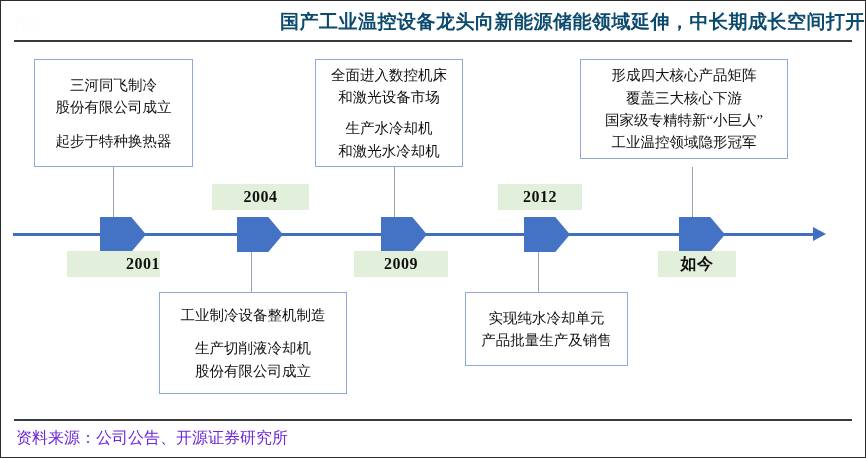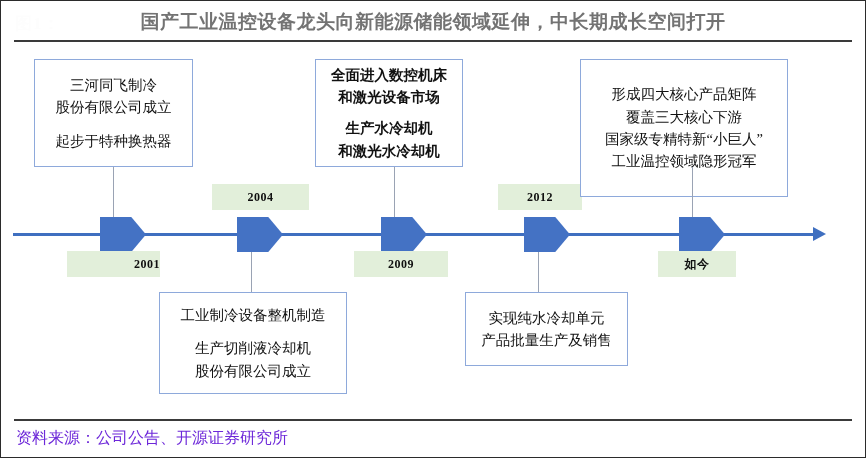--- a/index.html
+++ b/index.html
@@ -37,24 +37,24 @@
     font-weight: bold;
     color: #fdfdfd;
     letter-spacing: 1px;
     white-space: nowrap;
   }
   .fig-title {
     position: absolute;
     left: 0;
     top: 8px;
     width: 864px;
-    text-align: center;
+    text-align: right;
     font-size: 19px;
     font-weight: bold;
-    color: #737373;
+    color: #0c4a6e;
     letter-spacing: 0.5px;
     white-space: nowrap;
   }
   .rule-top {
     position: absolute;
     left: 13px;
     top: 39px;
     width: 838px;
     height: 2px;
     background: #3a3a3a;
@@ -114,21 +114,21 @@
     position: absolute;
     width: 1px;
     background: #9aa3b4;
   }
 
   
   .year-chip {
     position: absolute;
     background: #e2efda;
     color: #101010;
-    font-size: 12px;
+    font-size: 16px;
     font-weight: bold;
     text-align: center;
     line-height: 26px;
     height: 26px;
     letter-spacing: 0.5px;
     white-space: nowrap;
   }
 
   
   .note-box {
@@ -177,39 +177,39 @@
 
   <div class="year-chip" style="left:211px; top:183px; width:97px;">2004</div>
   <div class="stem" style="left:250px; top:250px; height:44px;"></div>
   <div class="note-box" style="left:158px; top:291px; width:188px; height:102px;">
     <div class="note-line">工业制冷设备整机制造</div>
     <div class="gap"></div>
     <div class="note-line">生产切削液冷却机</div>
     <div class="note-line">股份有限公司成立</div>
   </div>
 
-  <div class="note-box" style="left:314px; top:58px; width:148px; height:108px;font-weight:bold;">
+  <div class="note-box" style="left:314px; top:58px; width:148px; height:108px;">
     <div class="note-line">全面进入数控机床</div>
     <div class="note-line">和激光设备市场</div>
     <div class="gap"></div>
     <div class="note-line">生产水冷却机</div>
     <div class="note-line">和激光水冷却机</div>
   </div>
   <div class="stem" style="left:393px; top:166px; height:51px;"></div>
   <div class="marker" style="left:380px;"></div>
   <div class="year-chip" style="left:353px; top:250px; width:94px;">2009</div>
 
   <div class="year-chip" style="left:497px; top:183px; width:84px;">2012</div>
   <div class="stem" style="left:537px; top:250px; height:44px;"></div>
   <div class="note-box" style="left:464px; top:291px; width:163px; height:74px;">
     <div class="note-line">实现纯水冷却单元</div>
     <div class="note-line">产品批量生产及销售</div>
   </div>
 
-  <div class="note-box" style="left:579px; top:58px; width:208px; height:138px;">
+  <div class="note-box" style="left:579px; top:58px; width:208px; height:100px;">
     <div class="note-line">形成四大核心产品矩阵</div>
     <div class="note-line">覆盖三大核心下游</div>
     <div class="note-line">国家级专精特新“小巨人”</div>
     <div class="note-line">工业温控领域隐形冠军</div>
   </div>
   <div class="stem" style="left:691px; top:166px; height:51px;"></div>
   <div class="marker" style="left:678px;"></div>
   <div class="year-chip" style="left:657px; top:250px; width:78px;">如今</div>
 
   <div class="marker" style="left:236px;"></div>

